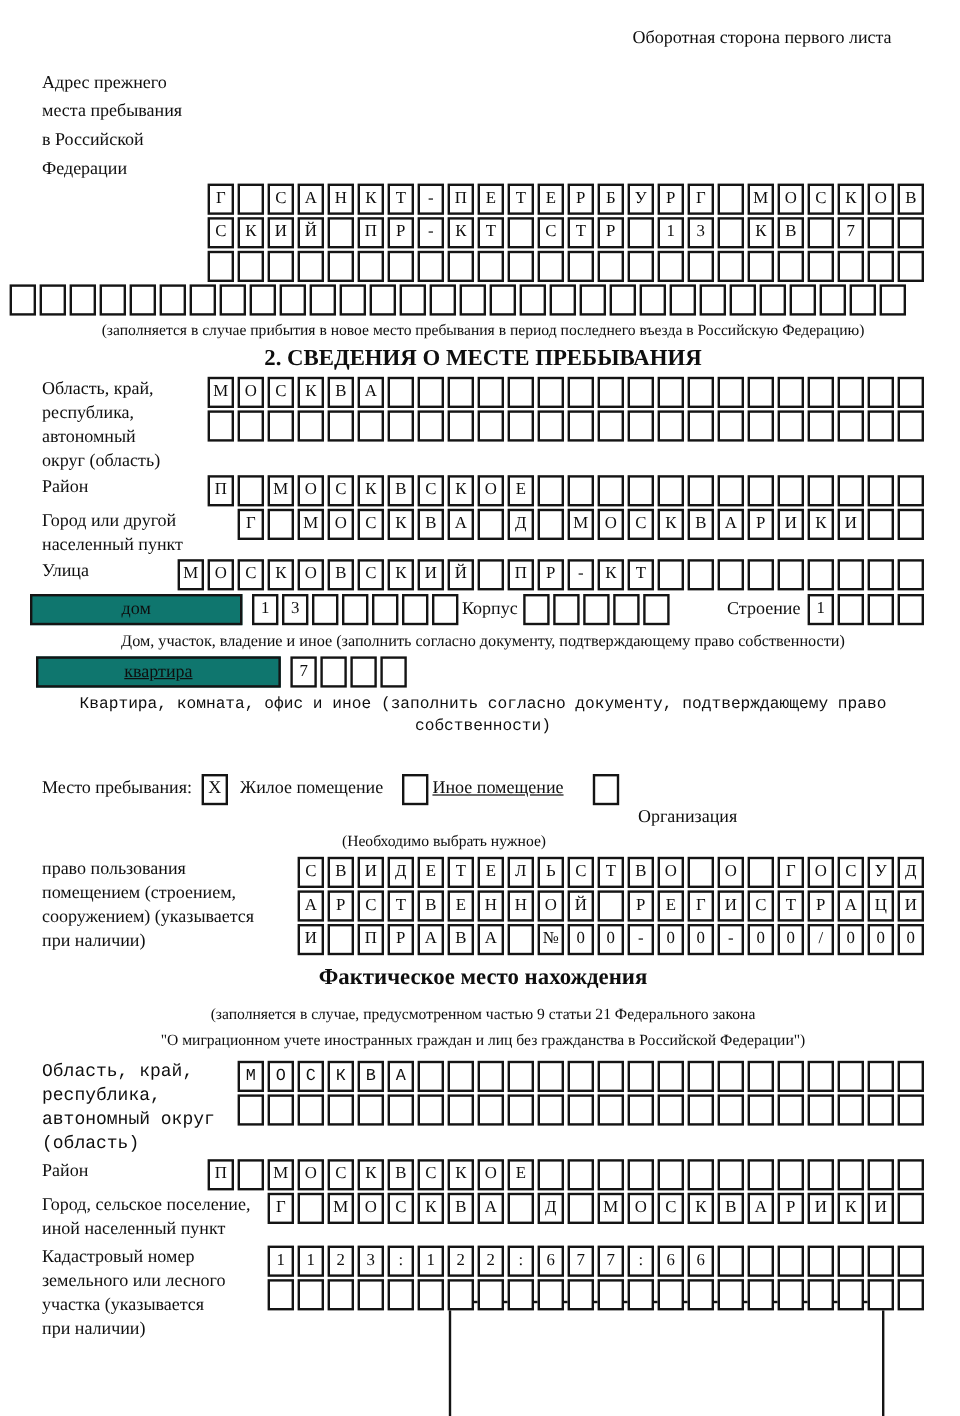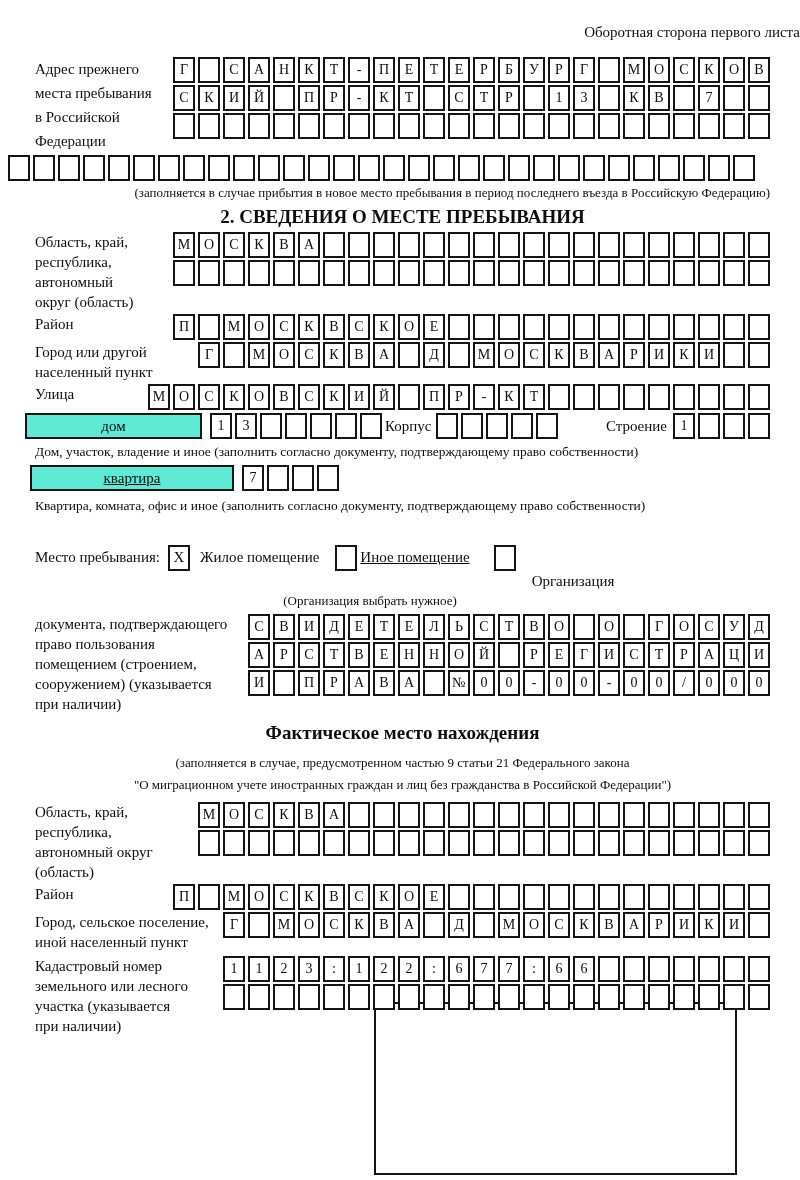--- a/index.html
+++ b/index.html
@@ -3,59 +3,59 @@
 <meta charset="utf-8">
 <style>
   html,body { margin:0; padding:0; background:#ffffff; }
   .page {
     width:800px; height:1180px; overflow:hidden; position:relative;
     background:#fff; color:#0e0e0e;
     font-family:"Liberation Serif","DejaVu Serif",serif;
   }
   .content { padding:0 30px 0 35px; }
 
-  .side-note { text-align:right; font-size:15px; margin-top:24px; }
+  .side-note { text-align:right; padding-right:57px; font-size:15px; margin-top:24px; }
 
   
   .cellrow { display:flex; gap:3px; margin-left:auto; }
   .cell {
     width:18px; height:22px; border:2px solid #141414; background:#fff;
     display:flex; align-items:center; justify-content:center;
     font-size:14px; line-height:1; flex:0 0 auto;
   }
   .rowstack { margin-left:auto; display:flex; flex-direction:column; gap:2px; }
 
   .frow { display:flex; align-items:flex-start; }
   .lbl { font-size:15px; line-height:20px; flex:0 0 auto; }
   .lbl div { white-space:nowrap; }
   .lbl-tall { line-height:24px; }
 
   .note-center { text-align:center; font-size:13px; line-height:18px; }
-  .note-left { font-size:13.5px; line-height:18px; margin:4px 0 4px 0; }
+  .note-left { font-size:13.5px; line-height:18px; margin:4px 0 4px 0;text-align:center; }
   .sec-title { text-align:center; font-weight:bold; font-size:19px; }
 
   .bigbox {
     border:2px solid #141414; height:22px; display:flex; align-items:center;
-    justify-content:center; font-size:15px; flex:0 0 auto; background:#5eead4;
+    justify-content:center; font-size:15px; flex:0 0 auto; background:#0f766e;
   }
   .house-row, .flat-row { display:flex; align-items:center; }
   .inline-lbl { font-size:15px; white-space:nowrap; }
 
   .cb {
     width:18px; height:22px; border:2px solid #141414; display:flex;
     align-items:center; justify-content:center; font-size:15px; flex:0 0 auto;
   }
   .stay-row { display:flex; align-items:center; font-size:15px; margin-top:10px; }
 
   .stamp-wrap { width:430px; margin:-34px 0 0 auto; text-align:center; }
   .stamp-box { width:359px; height:169px; border:2px solid #141414; margin:0 auto 8px auto; background:#fff; }
   .stamp-note { font-size:13.5px; line-height:20px; }
 
-  .mt2{margin-top:2px;} .mt3{margin-top:3px;text-align:right;} .mt4{margin-top:4px;}
-  .mt6{margin-top:6px;} .mt8{margin-top:8px;} .mt16{margin-top:16px;}
+  .mt2{margin-top:2px;} .mt3{margin-top:3px;} .mt4{margin-top:4px;}
+  .mt6{margin-top:6px;font-family:Liberation Mono, monospace;} .mt8{margin-top:8px;} .mt16{margin-top:16px;flex-direction:column;}
 </style>
 </head>
 <body>
 
 <div class="page">
   <div class="side-note">Оборотная сторона первого листа</div>
 
   <div class="content">
 
     <div class="frow mt16">
@@ -380,25 +380,24 @@
 
     <div class="stay-row">
       <span>Место пребывания:</span>
       <span class="cb" style="margin-left:8px;">X</span>
       <span style="margin-left:10px;">Жилое помещение</span>
       <span class="cb" style="margin-left:16px;"></span>
       <span style="margin-left:3px;text-decoration:underline;">Иное помещение</span>
       <span class="cb" style="margin-left:24px;"></span>
       <span style="margin-left:16px;margin-top:48px;">Организация</span>
     </div>
-    <div class="note-center mt2" style="width:370px; margin-left:150px;">(Организация выбрать нужное)</div>
+    <div class="note-center mt2" style="width:370px; margin-left:150px;">(Необходимо выбрать нужное)</div>
 
     <div class="frow mt4">
       <div class="lbl">
-          <div>документа, подтверждающего</div>
           <div>право пользования</div>
           <div>помещением (строением,</div>
           <div>сооружением) (указывается</div>
           <div>при наличии)</div>
         </div>
       <div class="rowstack">
         <div class="cellrow">
             <div class="cell">С</div>
             <div class="cell">В</div>
             <div class="cell">И</div>

